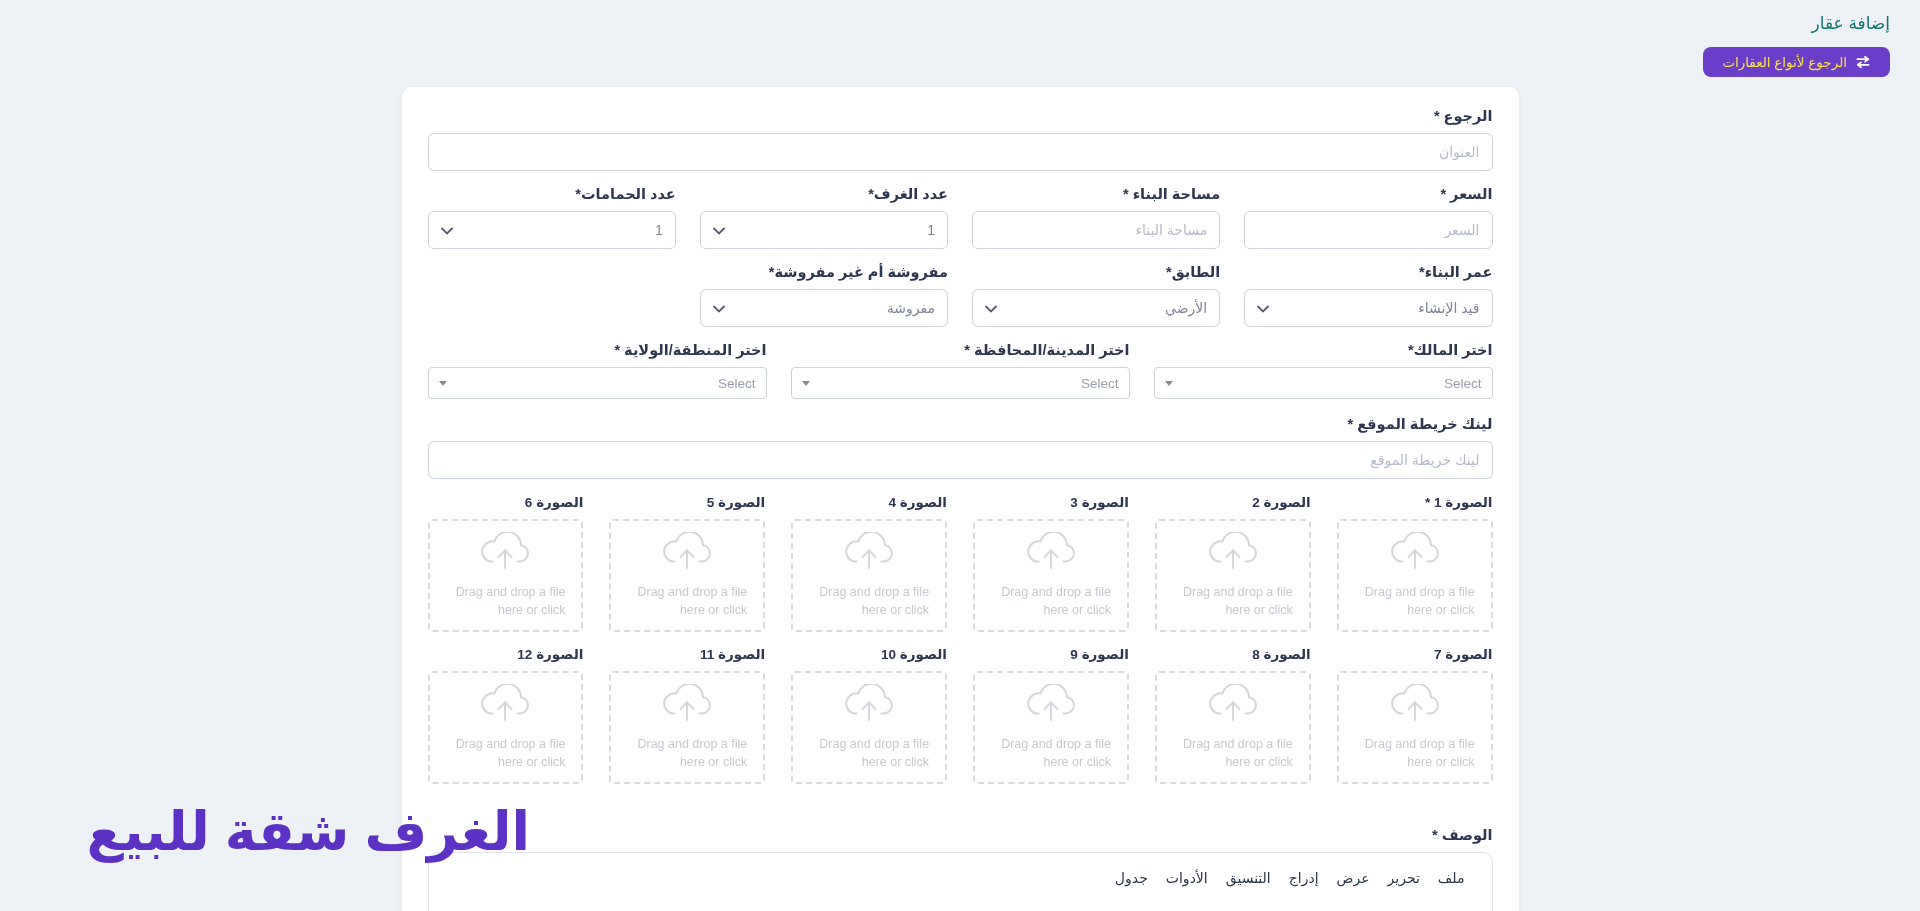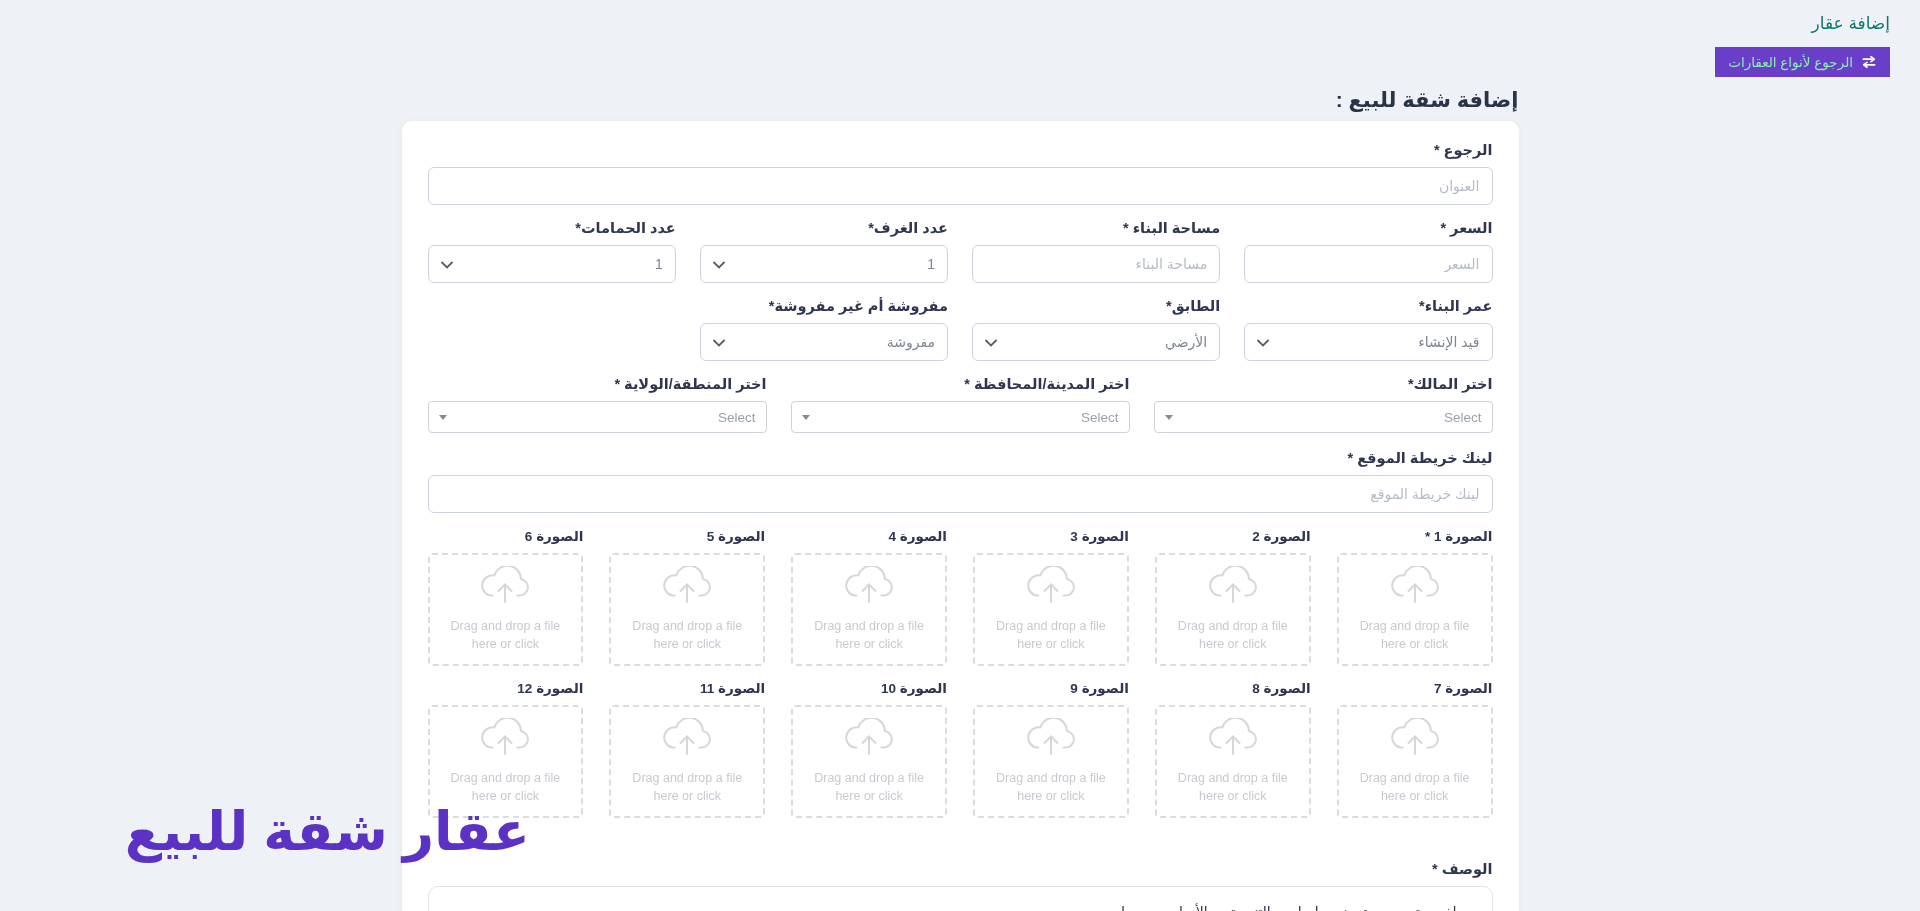--- a/index.html
+++ b/index.html
@@ -10,22 +10,22 @@
     background: #eef1f5;
     font-family: "Liberation Sans", "DejaVu Sans", sans-serif;
     direction: rtl;
   }
   
   .page-header { padding: 14px 30px 0; }
   .page-title { font-size: 17px; font-weight: 500; color: #0f766e; line-height: 20px; }
   .back-row { margin-top: 13px; }
   .btn-back {
     display: inline-flex; align-items: center; gap: 8px;
-    background: #6a3ec9; color: #86efac; border: none; border-radius: 0;
-    height: 30px; padding: 0 13px; font-size: 13.5px; cursor: pointer;
+    background: #6a3ec9; color: #fde047; border: none; border-radius: 8px;
+    height: 30px; padding: 0 19px; font-size: 13.5px; cursor: pointer;
     font-family: inherit;
   }
   .btn-back svg { display: block; }
   
   .container { width: 1117px; margin: 10px auto 0; }
   .section-heading { font-size: 21px; font-weight: 700; color: #2b3447; line-height: 26px; margin-bottom: 8px; }
   
   .card {
     background: #fff; border-radius: 10px;
     box-shadow: 0 1px 6px rgba(30,40,70,.05);
@@ -60,21 +60,21 @@
   .map-row { margin-top: 16px; }
   
   .upload-grid { display: grid; grid-template-columns: repeat(6, 1fr); column-gap: 26px; row-gap: 13px; margin-top: 14px; }
   .upload-cell .field-label { font-size: 13.5px; }
   .dropzone {
     height: 113px; border: 2px dashed #d9dce1; border-radius: 4px; background: #fff;
     display: flex; flex-direction: column; align-items: center; justify-content: center;
     cursor: pointer;
   }
   .dropzone .hint {
-    margin-top: 9px; width: 120px; text-align: center;
+    margin-top: 9px; width: 120px; text-align: right;
     font-size: 12.5px; line-height: 1.45; color: #c6cad0;
   }
   
   .desc-section { margin-top: 42px; position: relative; }
   .editor-box {
     margin-top: 5px; background: #fff; border: 1px solid #e0e3e8;
     border-radius: 10px; height: 120px; overflow: hidden;
   }
   .editor-menubar { display: flex; align-items: center; padding: 12px 18px 0; }
   .menu-item {
@@ -102,21 +102,20 @@
           <path d="M17 11.5 h-13"></path>
             <path d="M7.5 8.5 l-4 3 4 3"></path>
         </svg>
       </span>
       <span>الرجوع لأنواع العقارات</span>
     </button>
   </div>
 </div>
 
 <div class="container">
-  <div class="section-heading">إضافة شقة للبيع :</div>
 
   <div class="card">
 
     <div>
       <label class="field-label">الرجوع *</label>
       <input class="text-input" type="text" placeholder="العنوان" style="">
     </div>
 
     <div class="row4">
       <div>
@@ -364,13 +363,13 @@
           <span class="menu-item">التنسيق</span>
           <span class="menu-item">الأدوات</span>
           <span class="menu-item">جدول</span>
         </div>
       </div>
     </div>
 
   </div>
 </div>
 
-<div class="watermark">عقار شقة للبيع</div>
+<div class="watermark">الغرف شقة للبيع</div>
 
 </body></html>

